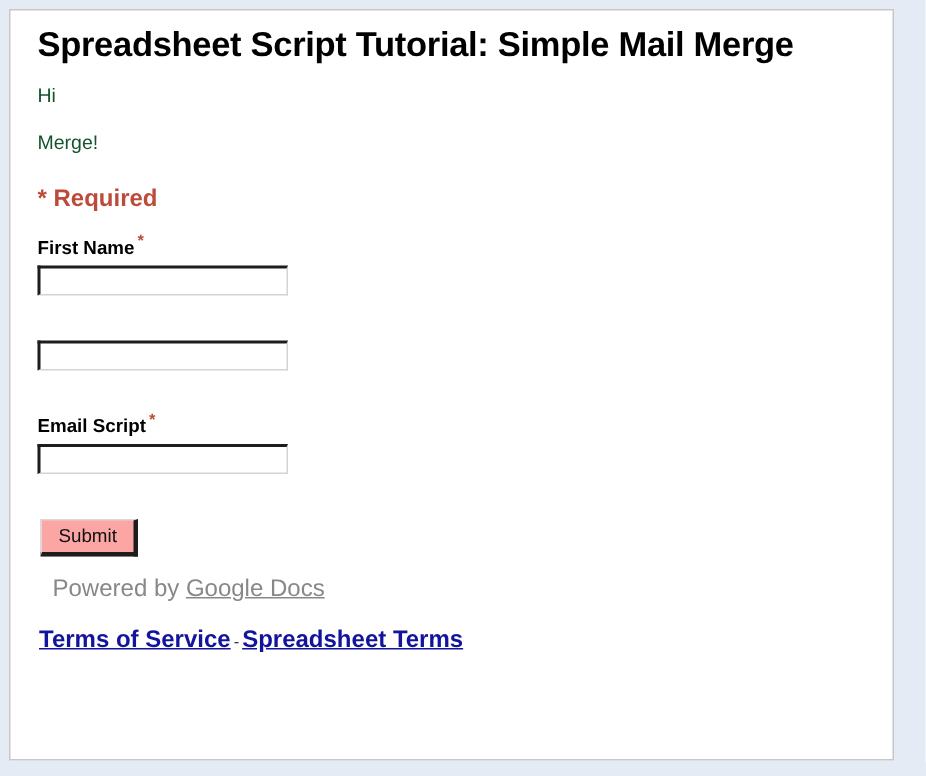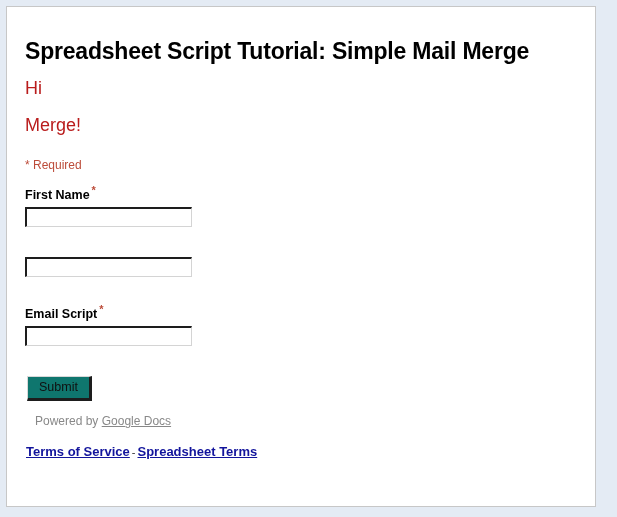--- a/index.html
+++ b/index.html
@@ -20,44 +20,45 @@
     top: 6px;
     width: 590px;
     height: 501px;
     background: #ffffff;
     border: 1px solid #c7c7c7;
     box-sizing: border-box;
     overflow: hidden;
   }
 
   .inner {
-    padding: 32px 18px 0 18px;
+    padding: 10px 18px 0 18px;
   }
 
   #page-title {
     font-size: 23px;
     font-weight: bold;
     color: #000000;
     letter-spacing: -0.2px;
     margin: 0 0 14px 0;
     line-height: 1.1;
     font-family: "Liberation Sans", sans-serif;
   }
 
   .desc-line {
-    font-size: 18px;
-    color: #b91c1c;
+    font-size: 13px;
+    color: #14532d;
     margin: 0 0 15px 0;
     line-height: 1.2;
   }
 
   #required-note {
-    font-size: 12px;
+    font-size: 16px;
     color: #bc4b39;
     margin: 22px 0 16px 0;
+    font-weight: bold;
   }
 
   .field-block {
     margin-bottom: 30px;
   }
 
   .field-label {
     font-size: 12.5px;
     font-weight: bold;
     color: #000000;
@@ -89,53 +90,53 @@
     border-bottom: 1px solid #d4d4d4;
     box-sizing: content-box;
     outline: none;
     border-radius: 0;
   }
 
   #submit-button {
     font-family: "Liberation Sans", sans-serif;
     font-size: 12.5px;
     color: #101010;
-    background: #0f766e;
+    background: #fca5a5;
     padding: 3px 11px 4px 11px;
     border-top: 1px solid #d8d8d8;
     border-left: 1px solid #d8d8d8;
     border-right: 3px solid #1d1d1d;
     border-bottom: 3px solid #1d1d1d;
     border-radius: 0;
     cursor: pointer;
     margin: 0 0 0 2px;
   }
 
   #powered-by {
-    font-size: 12px;
+    font-size: 16px;
     color: #888888;
     margin: 13px 0 0 10px;
   }
   #powered-by-link {
     color: #888888;
     text-decoration: underline;
     cursor: pointer;
   }
 
   #legal-links {
     font-size: 11px;
     margin: 16px 0 0 1px;
     color: #333333;
   }
   #legal-links a, .legal-link {
     color: #12149c;
     text-decoration: underline;
     font-weight: bold;
     cursor: pointer;
-    font-size: 13px;
+    font-size: 16px;
   }
   .legal-sep {
     color: #333333;
     margin: 0 2px;
     font-size: 11px;
   }
 </style>
 </head>
 <body>
 

